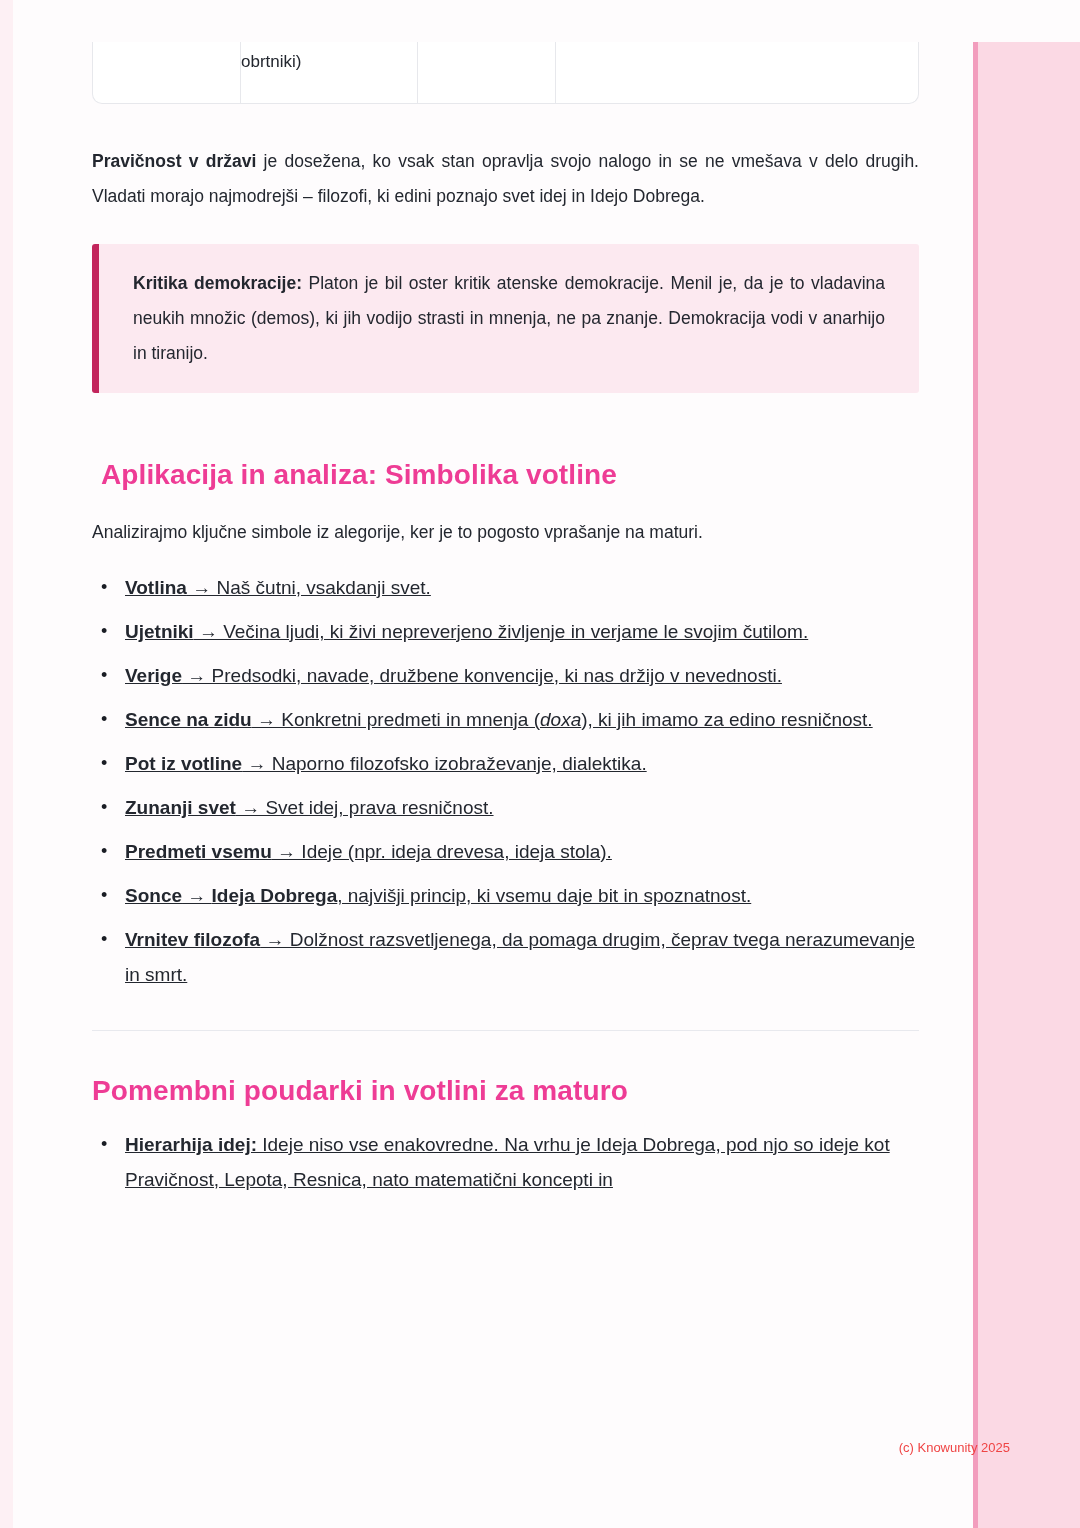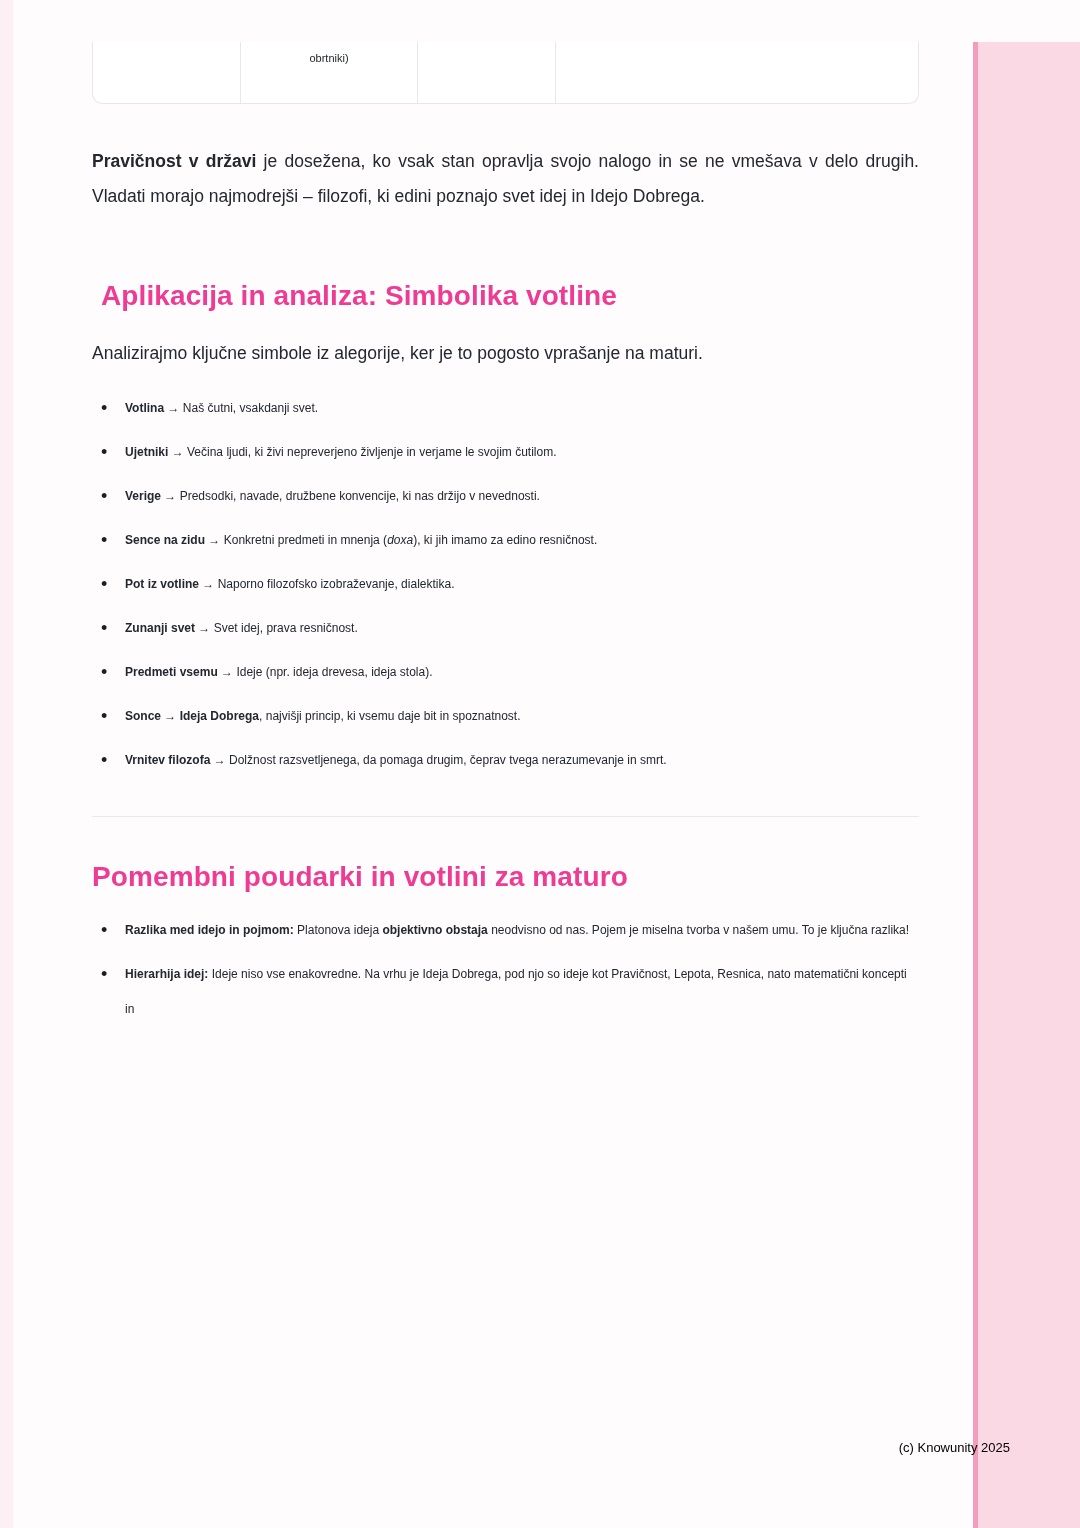--- a/index.html
+++ b/index.html
@@ -33,22 +33,21 @@
     height: 62px;
     display: flex;
     border: 1px solid #e7e8ec;
     border-top: none;
     border-radius: 0 0 10px 10px;
     background: #ffffff;
   }
   .tf-cell {
     border-right: 1px solid #e7e8ec;
     padding-top: 10px;
-    text-align: center;
-    font-size: 11px;
+    font-size: 17px;
     color: #23272f;
   }
   .tf-cell:last-child { border-right: none; }
   .c1 { width: 148px; }
   .c2 { width: 177px; }
   .c3 { width: 138px; }
   .c4 { flex: 1; }
   .para {
     font-size: 17.5px;
     line-height: 35px;
@@ -71,43 +70,44 @@
   .h1space { margin-top: 66px; margin-left: 9px; }
   .h2space { margin-top: 44px; }
   .lead { margin-top: 24px; }
   ul.bullets {
     list-style: none;
     margin-top: 20px;
   }
   ul.bullets li {
     position: relative;
     padding-left: 33px;
-    font-size: 12px;
+    font-size: 19px;
     line-height: 35px;
     margin-bottom: 9px;
+    text-decoration: underline;
   }
   ul.bullets li::before {
     content: "•";
     position: absolute;
     left: 9px;
     top: 0;
     font-size: 18px;
     color: #1a1d24;
   }
   .divider {
     border: none;
     border-top: 1px solid #e8e9ee;
     margin-top: 38px;
   }
   .watermark {
     position: absolute;
     top: 1440px;
     right: 70px;
     font-size: 13px;
-    color: #000000;
+    color: #ef4444;
     z-index: 5;
   }
   b, .seg-b { font-weight: 700; }
   .seg-i { font-style: italic; }
 </style>
 </head>
 <body>
 
 <div class="left-edge"></div>
 <div class="right-stripe">
@@ -120,20 +120,23 @@
     <div class="tf-cell c1"></div>
     <div class="tf-cell c2">
       <span>obrtniki)</span>
     </div>
     <div class="tf-cell c3"></div>
     <div class="tf-cell c4"></div>
   </div>
 
   <p class="para justify intro"><span class="seg-b">Pravičnost v državi</span><span> je dosežena, ko vsak stan opravlja svojo nalogo in se ne vmešava v delo drugih. Vladati morajo najmodrejši – filozofi, ki edini poznajo svet idej in Idejo Dobrega.</span></p>
 
+  <div class="callout">
+    <p class="para justify"><span class="seg-b">Kritika demokracije:</span><span> Platon je bil oster kritik atenske demokracije. Menil je, da je to vladavina neukih množic (demos), ki jih vodijo strasti in mnenja, ne pa znanje. Demokracija vodi v anarhijo in tiranijo.</span></p>
+  </div>
 
   <h2 class="heading h1space">Aplikacija in analiza: Simbolika votline</h2>
 
   <p class="para lead">Analizirajmo ključne simbole iz alegorije, ker je to pogosto vprašanje na maturi.</p>
 
   <ul class="bullets">
       <li><span class="seg-b">Votlina</span><span> → Naš čutni, vsakdanji svet.</span></li>
       <li><span class="seg-b">Ujetniki</span><span> → Večina ljudi, ki živi nepreverjeno življenje in verjame le svojim čutilom.</span></li>
       <li><span class="seg-b">Verige</span><span> → Predsodki, navade, družbene konvencije, ki nas držijo v nevednosti.</span></li>
       <li><span class="seg-b">Sence na zidu</span><span> → Konkretni predmeti in mnenja (</span><span class="seg-i">doxa</span><span>), ki jih imamo za edino resničnost.</span></li>
@@ -142,19 +145,18 @@
       <li><span class="seg-b">Predmeti vsemu</span><span> → Ideje (npr. ideja drevesa, ideja stola).</span></li>
       <li><span class="seg-b">Sonce</span><span> → </span><span class="seg-b">Ideja Dobrega</span><span>, najvišji princip, ki vsemu daje bit in spoznatnost.</span></li>
       <li><span class="seg-b">Vrnitev filozofa</span><span> → Dolžnost razsvetljenega, da pomaga drugim, čeprav tvega nerazumevanje in smrt.</span></li>
     </ul>
 
   <hr class="divider">
 
   <h2 class="heading h2space">Pomembni poudarki in votlini za maturo</h2>
 
   <ul class="bullets">
-      <li><span class="seg-b">Razlika med idejo in pojmom:</span><span> Platonova ideja </span><span class="seg-b">objektivno obstaja</span><span> neodvisno od nas. Pojem je miselna tvorba v našem umu. To je ključna razlika!</span></li>
       <li><span class="seg-b">Hierarhija idej:</span><span> Ideje niso vse enakovredne. Na vrhu je Ideja Dobrega, pod njo so ideje kot Pravičnost, Lepota, Resnica, nato matematični koncepti in</span></li>
     </ul>
 
 </div>
 
 <div class="watermark">(c) Knowunity 2025</div>
 
 </body></html>

